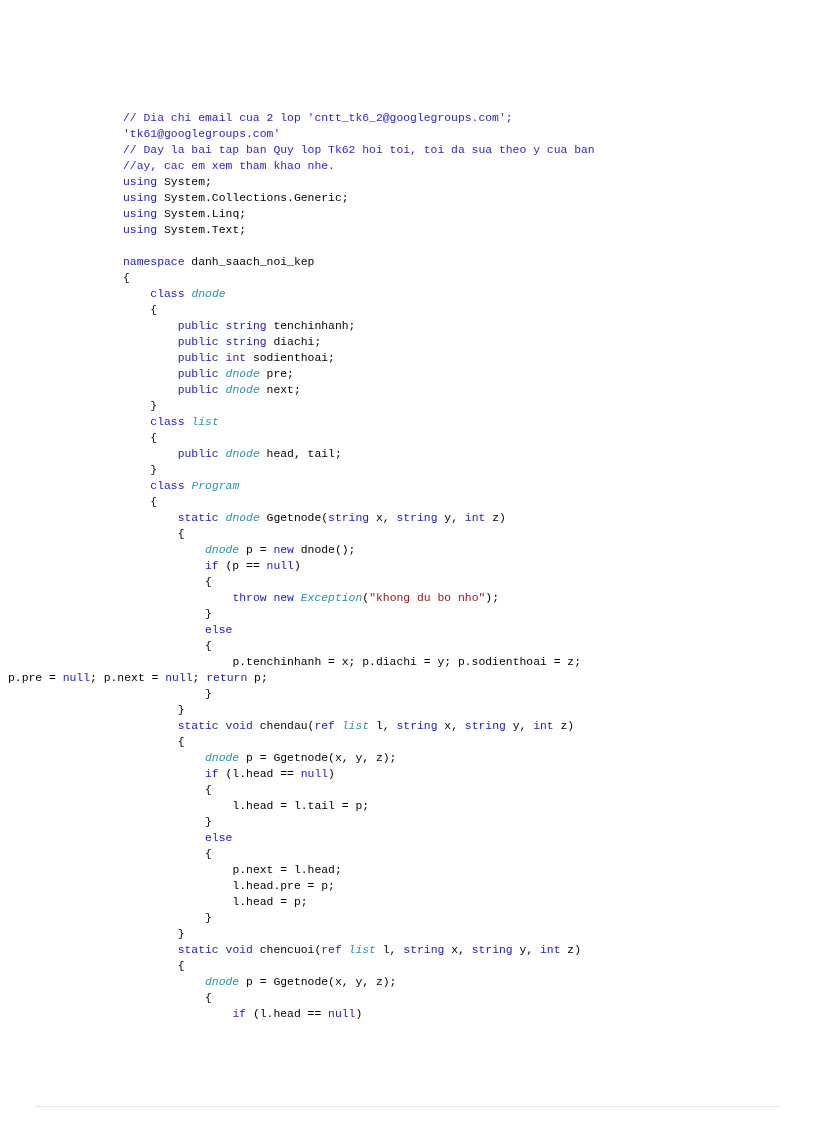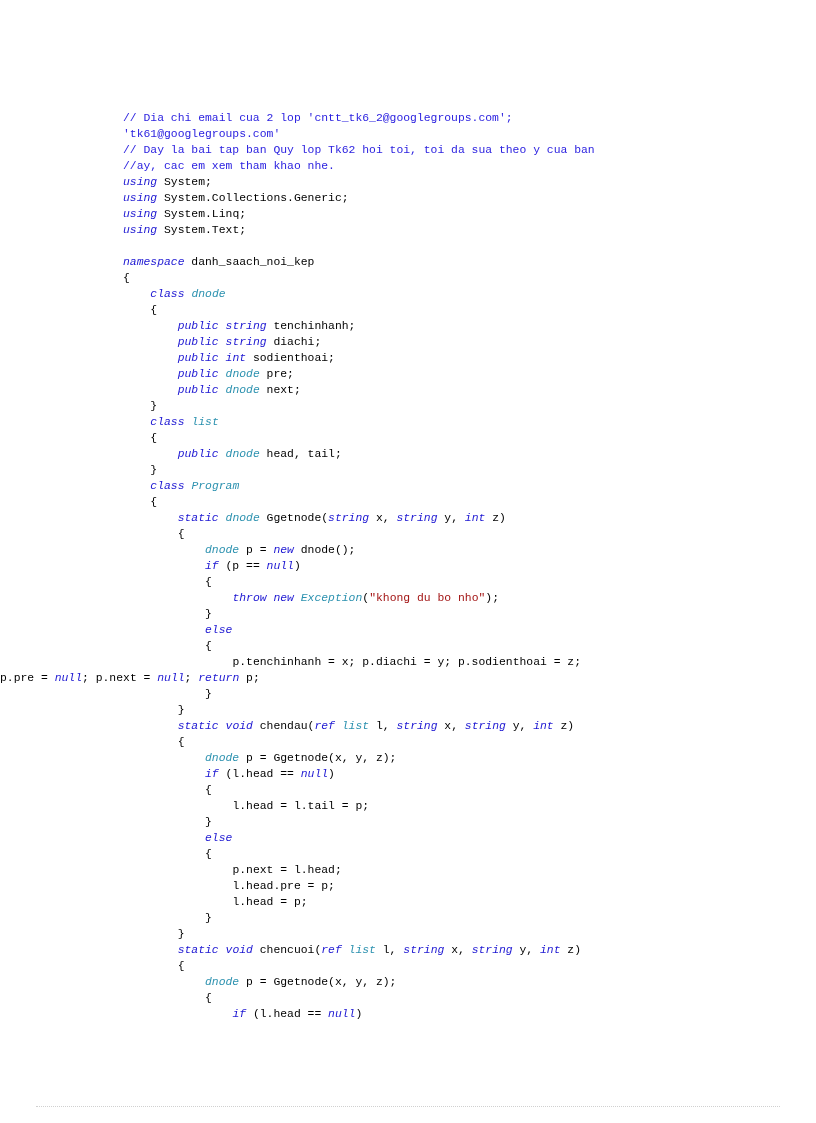--- a/index.html
+++ b/index.html
@@ -34,23 +34,23 @@
     color: #000000;
   }
   .ln {
     display: block;
     height: 16px;
     white-space: pre;
   }
   
   .ln.wrap {
     margin-left: -123px;
-    padding-left: 0;
+    padding-left: 8px;
   }
-  .kw   { color: #1c16d2; font-style: italic; }
+  .kw   { color: #1c16d2; }
   .typ  { color: #2b91af; font-style: italic; }
   .str  { color: #a31515; }
   .cmt  { color: #2c22e0; }
   .pln  { color: #000000; }
 
   #footer-rule {
     position: absolute;
     left: 36px;
     top: 1100px;
     width: 744px;

